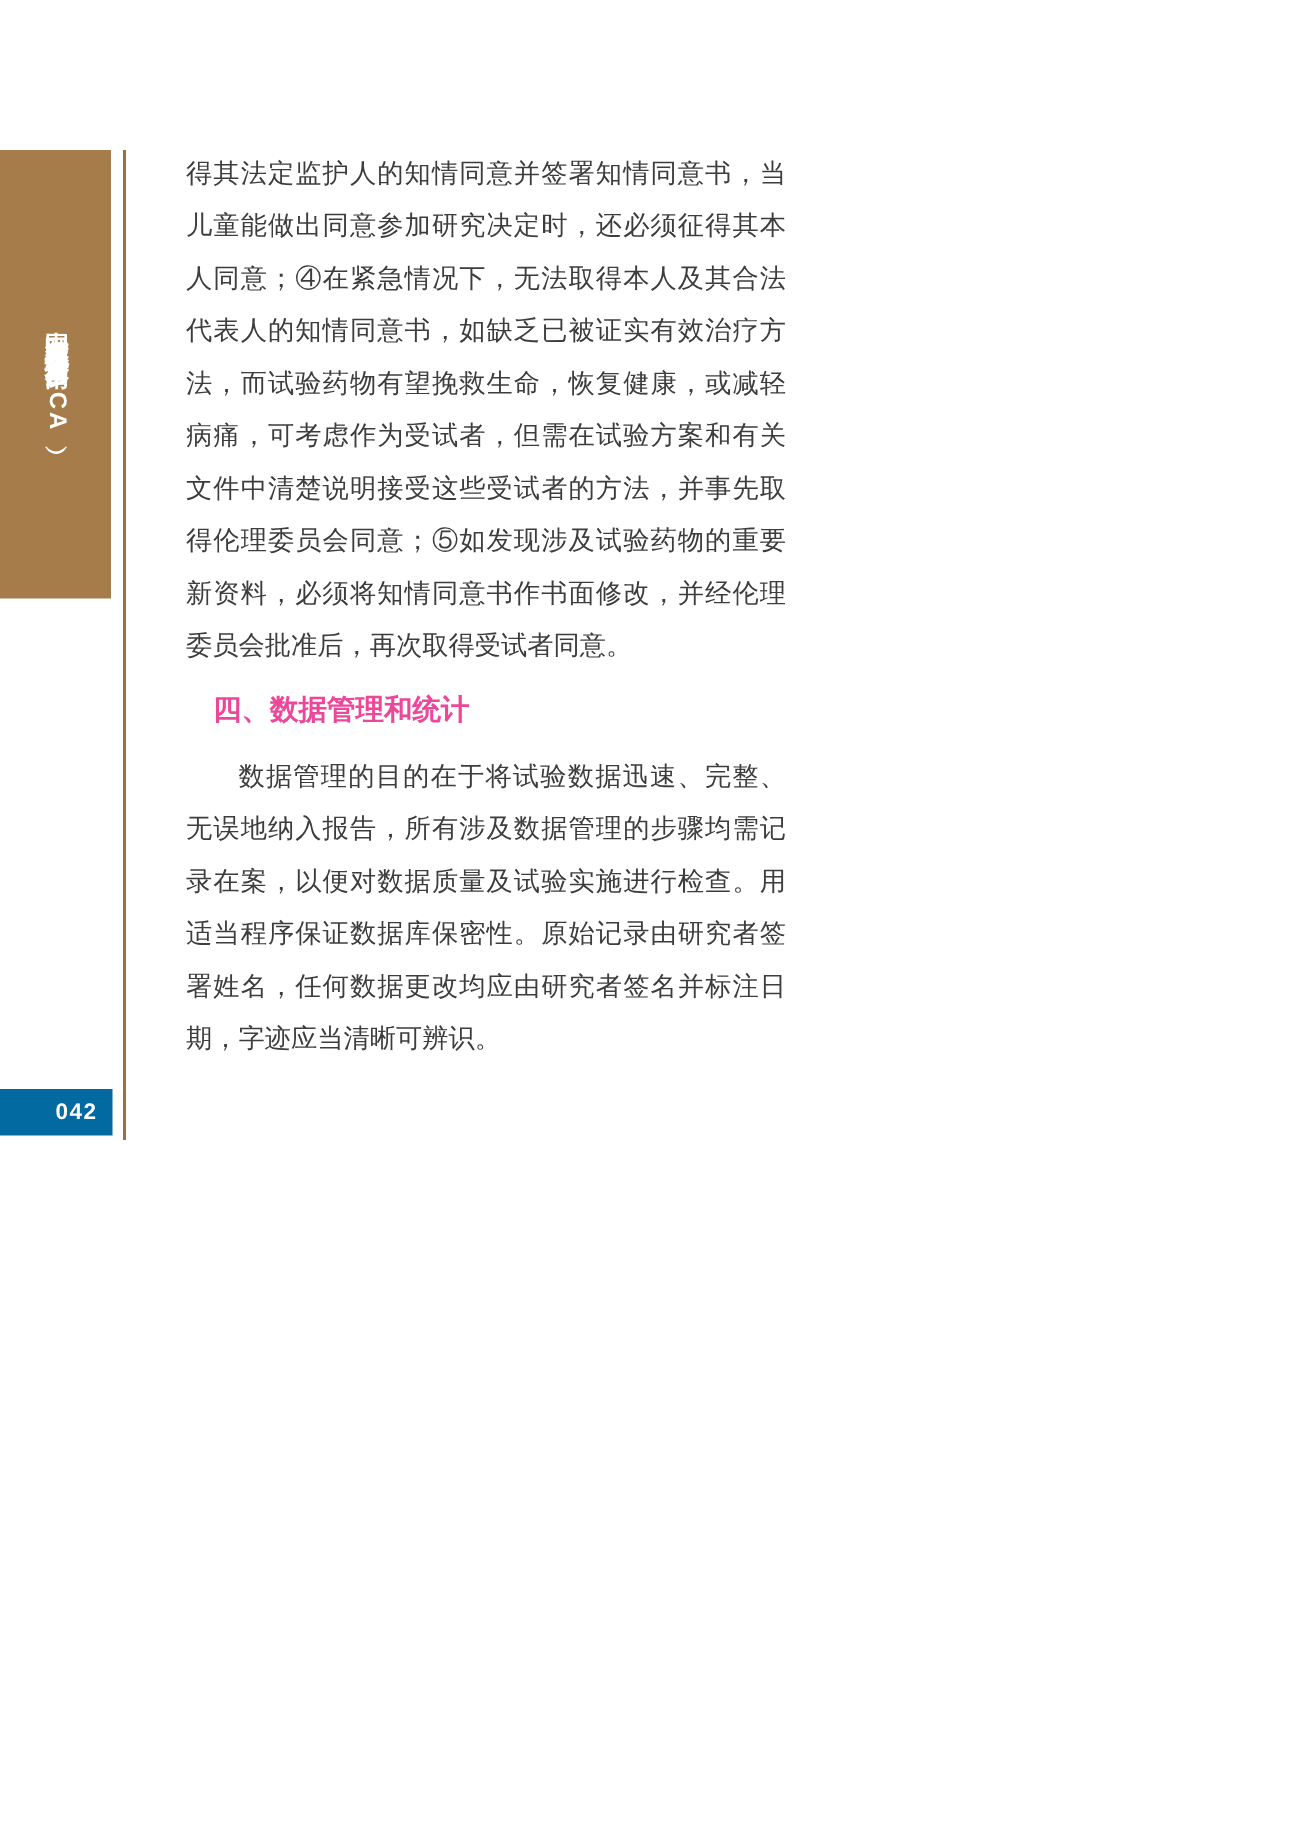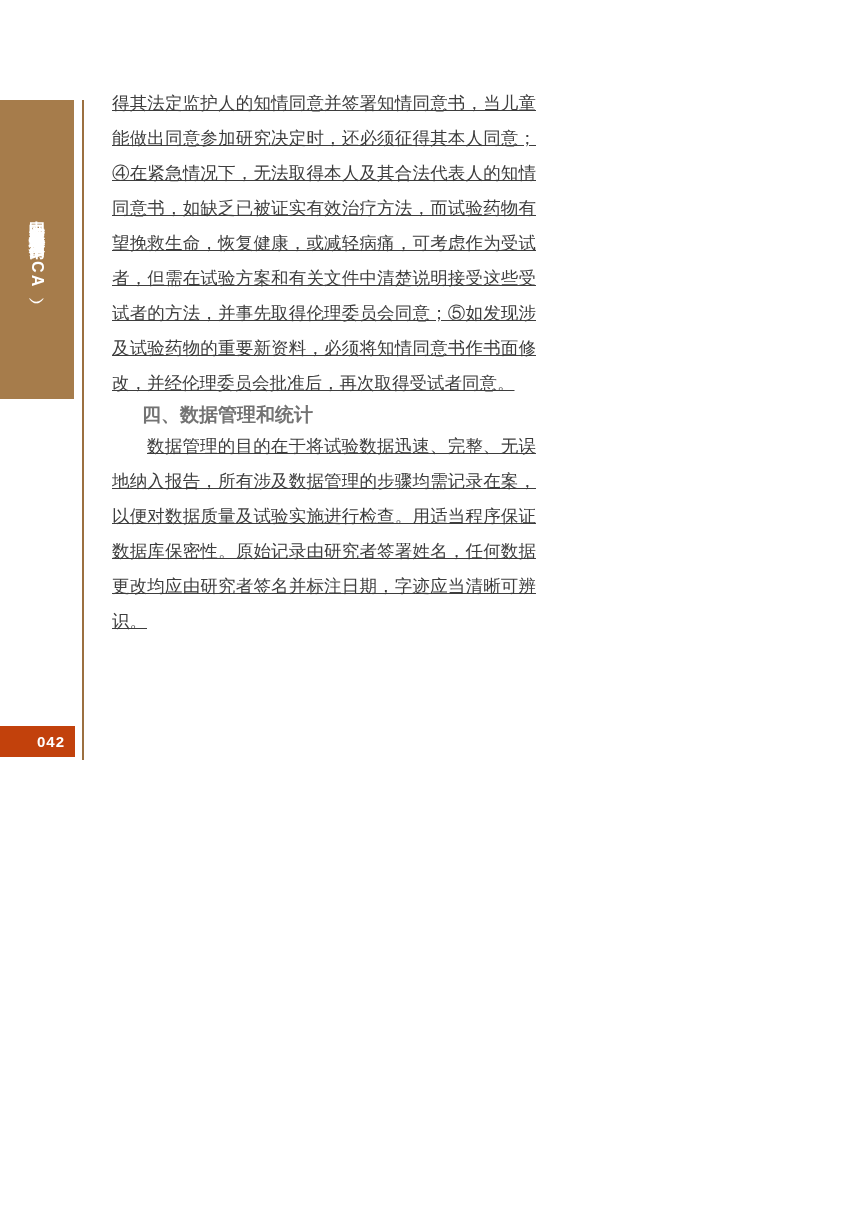--- a/index.html
+++ b/index.html
@@ -49,55 +49,54 @@
     background: #9C7040;
   }
   
   .page-badge {
     position: absolute;
     left: 0;
     top: 726px;
     width: 65px;
     height: 31px;
     padding-right: 10px;
-    background: #c2410c;
+    background: #0369a1;
     color: #ffffff;
     font-family: "Liberation Sans", "DejaVu Sans", sans-serif;
     font-weight: bold;
     font-size: 15px;
     line-height: 31px;
     text-align: right;
     letter-spacing: 1px;
   }
   
   .content {
     position: absolute;
     left: 112px;
     top: 86px;
     width: 424px;
     color: #3d3d3d;
   }
   .body-text {
-    margin: 0;
+    margin: 12px;
     font-size: 17.5px;
     line-height: 35px;
     text-align: justify;
     text-justify: inter-ideograph;
-    text-decoration: underline;
   }
   .body-text.indent {
     text-indent: 2em;
   }
   .section-heading {
     margin: 0;
     padding: 0;
     font-size: 19px;
     line-height: 28px;
     font-weight: bold;
-    color: #737373;
+    color: #ec4899;
     text-indent: 30px;
     font-family: "Liberation Sans", "DejaVu Sans", sans-serif;
   }
 </style>
 </head>
 <body>
 
 <div class="page">
 
   <aside class="spine">

